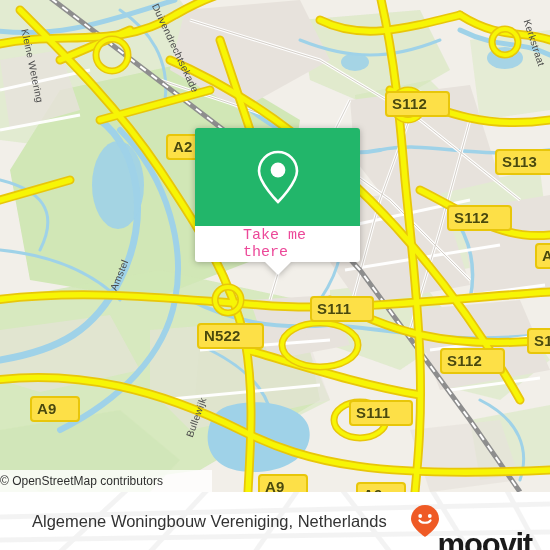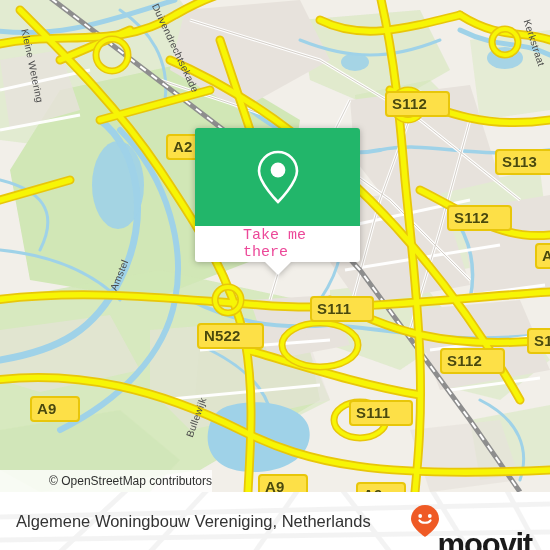--- a/index.html
+++ b/index.html
@@ -81,33 +81,31 @@
     border-top: 14px solid #ffffff;
   }
 
   
   #osm-attrib {
     position: absolute;
     left: 0; bottom: 0;
     width: 212px; height: 22px;
     background: rgba(255,255,255,.80);
     display: flex; align-items: center;
-    padding-left: 10px;
     font-size: 12px; color: #2f2f2f;
     font-family: "Liberation Sans", sans-serif;
-    justify-content: flex-end;
   }
 
   
   #footer {
     position: absolute; left: 0; top: 492px;
     width: 550px; height: 58px;
     background: #ffffff;
     display: flex; align-items: center; justify-content: space-between;
-    padding: 0 18px 0 16px;
+    padding: 0 18px 0 32px;
     overflow: hidden;
   }
   #footer-watermark {
     position: absolute; left: 0; top: 0; width: 550px; height: 58px;
     opacity: .5; pointer-events: none;
   }
   #footer-title {
     position: relative;
     font-size: 16.5px;
     color: #333333;

